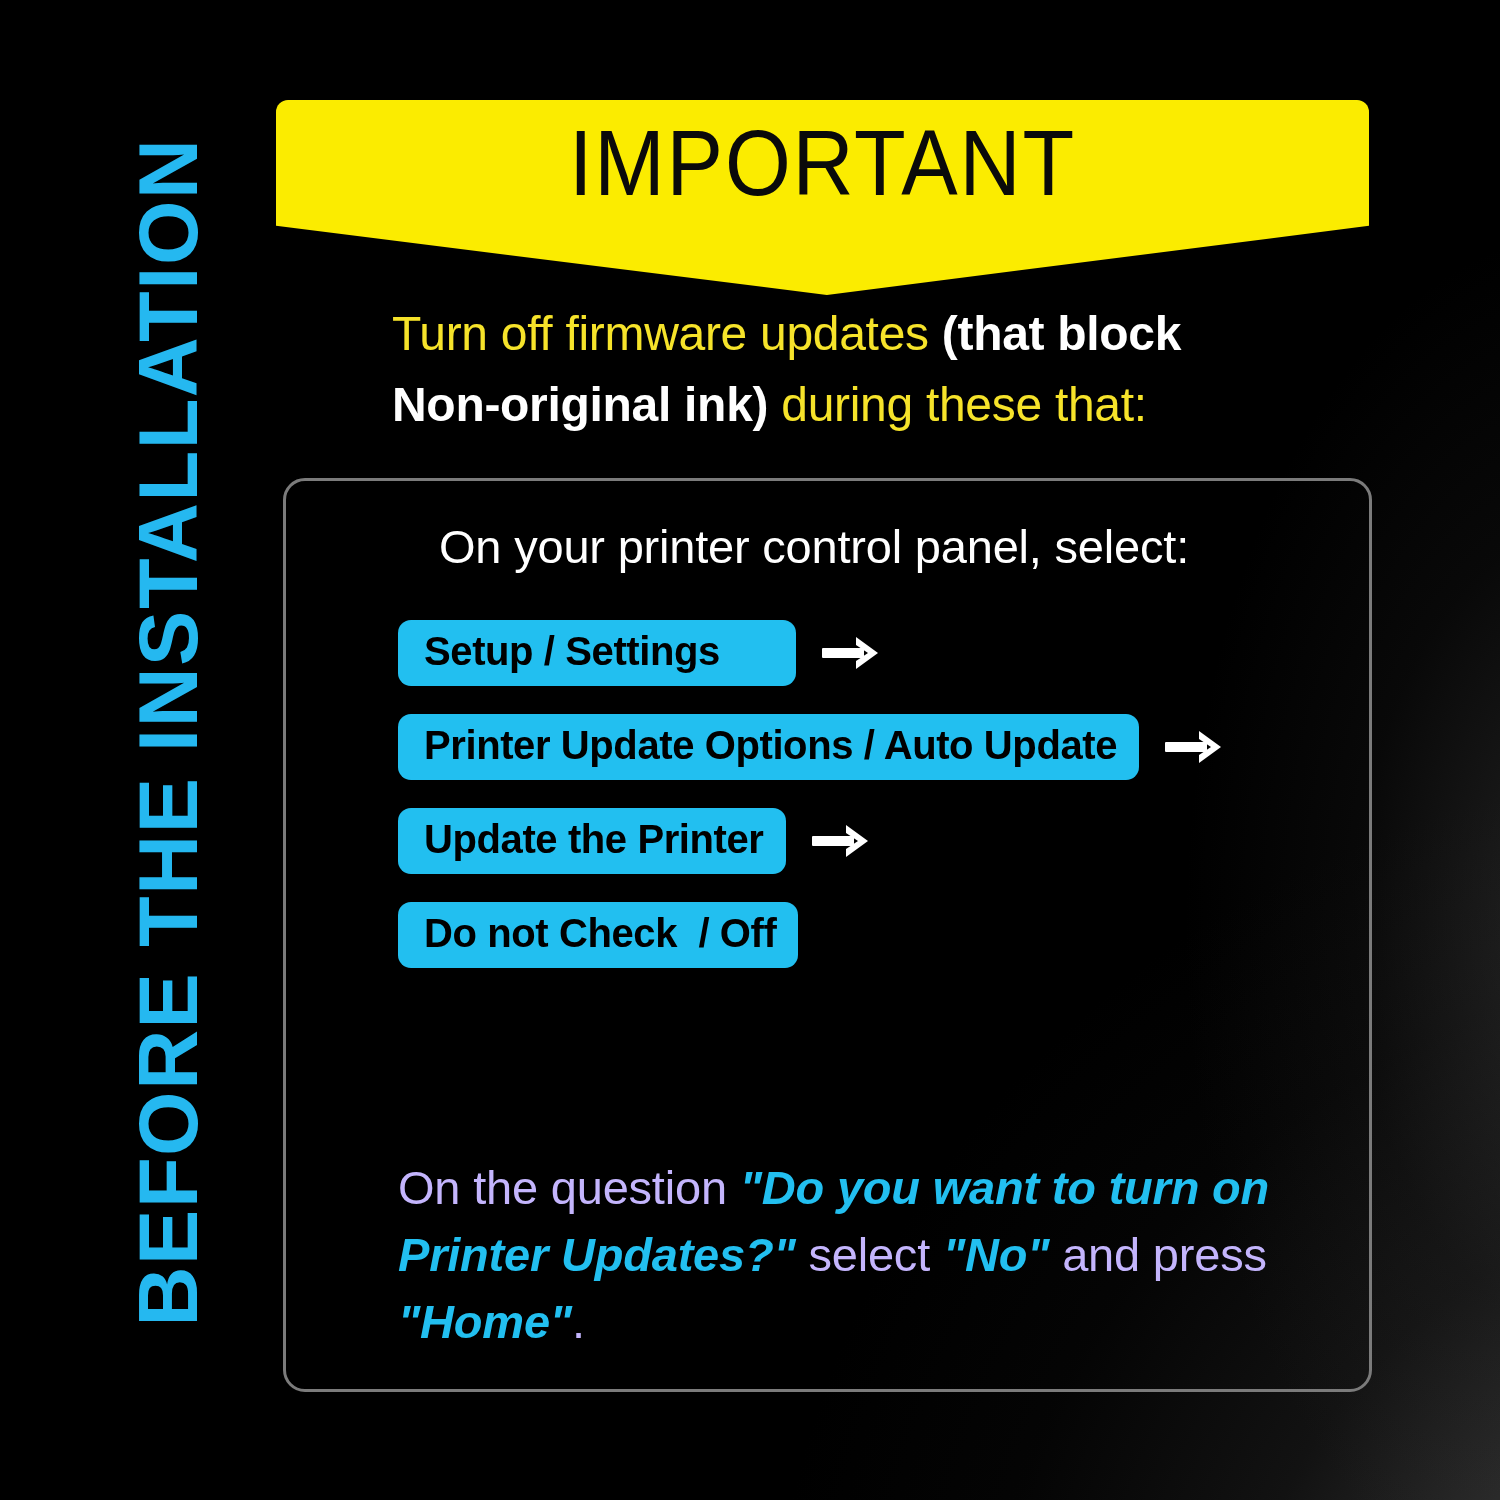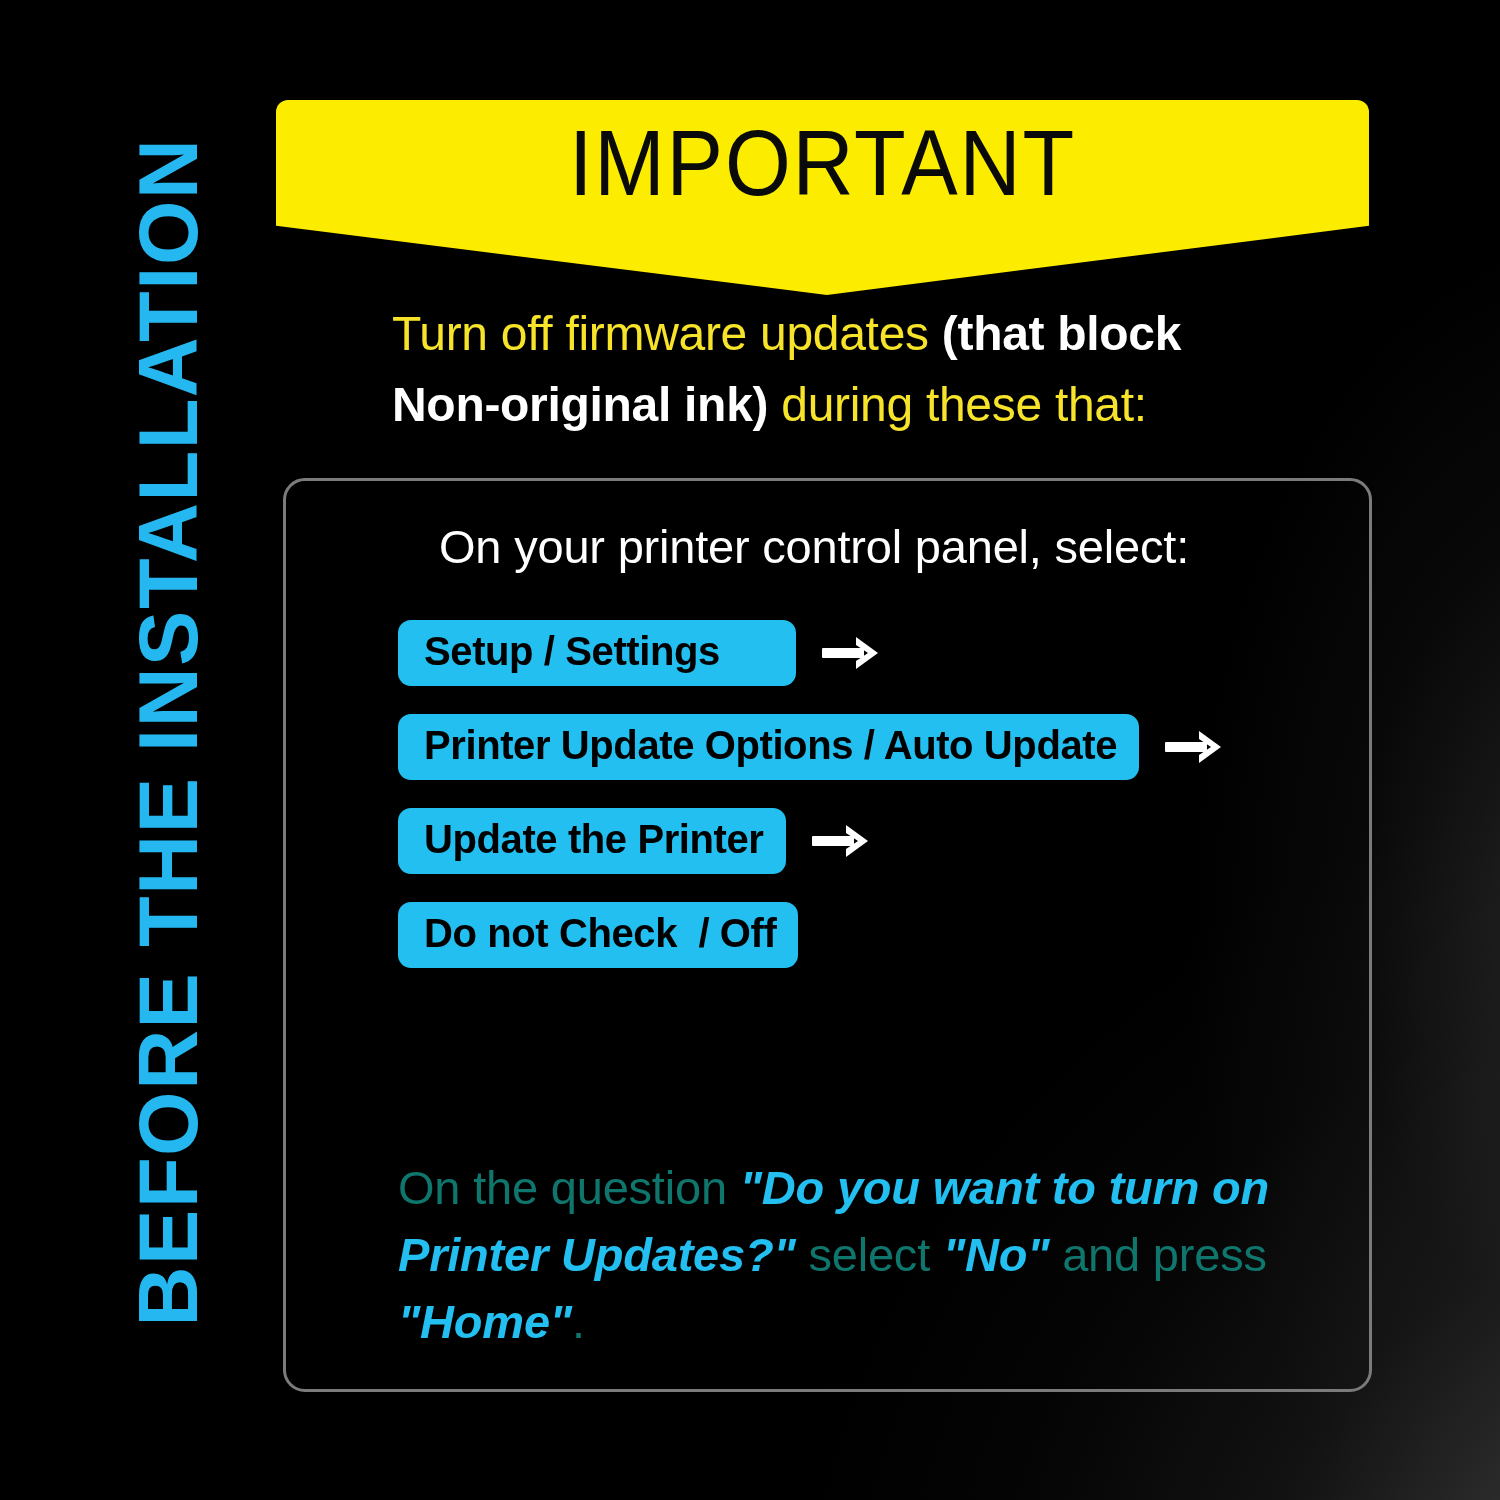--- a/index.html
+++ b/index.html
@@ -214,21 +214,21 @@
     font-size: 47px;
     line-height: 1.43;
     color: #FFFFFF;
     letter-spacing: -0.2px;
   }
   .closing .cy {
     color: #22BFF0;
     font-weight: 700;
     font-style: italic;
   }
-  .closing .wh { color: #0f766e; font-weight: 400; font-style: normal; }
+  .closing .wh { color: #c4b5fd; font-weight: 400; font-style: normal; }
 </style>
 </head>
 <body>
 
 <div id="stage">
 
   <div class="bg-base"></div>
   <div class="bg-glow-br"></div>
   <div class="bg-glow-r"></div>
   <div class="bg-vignette"></div>

